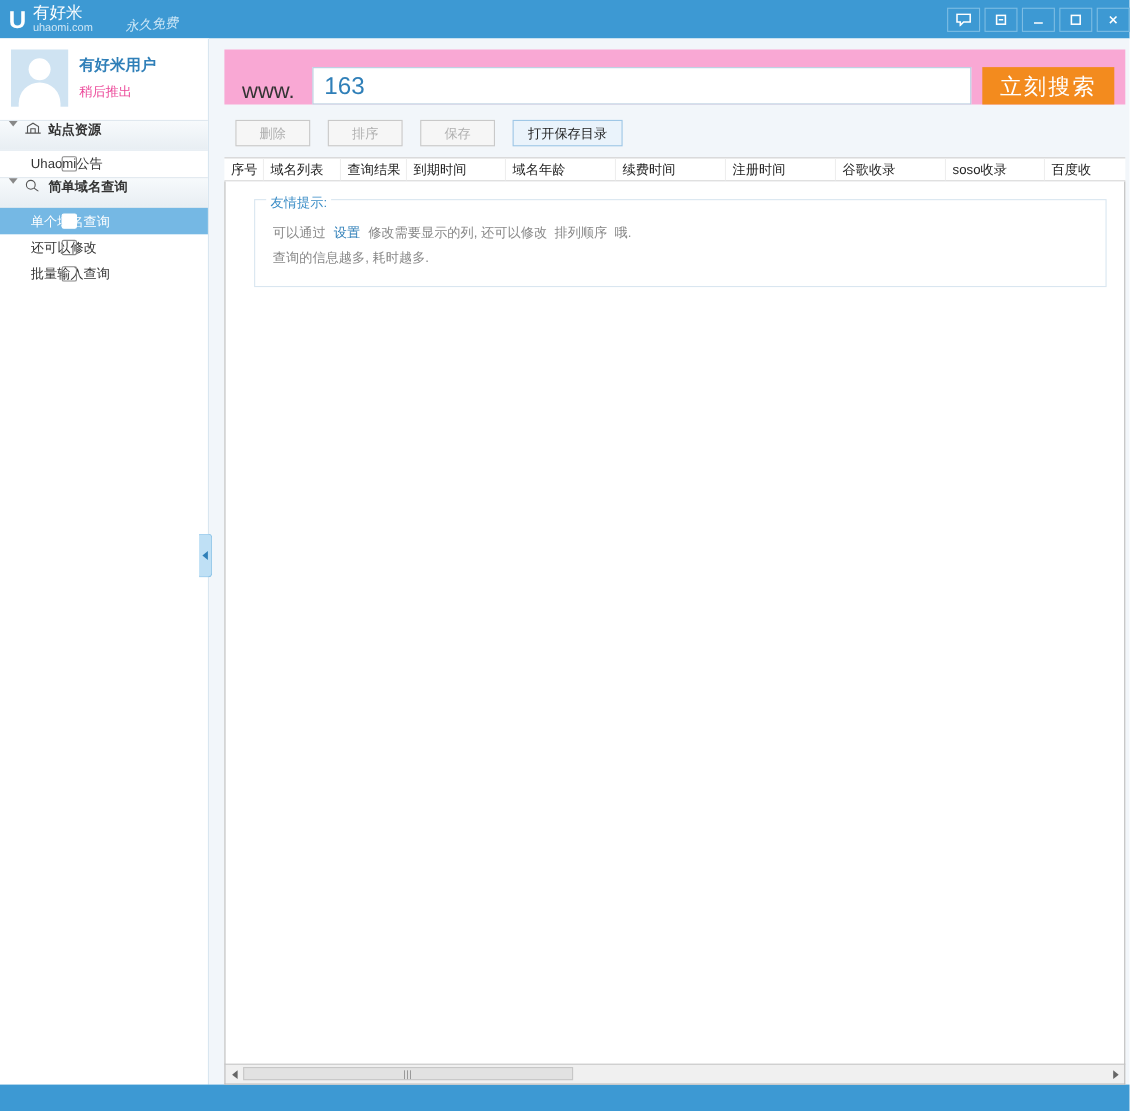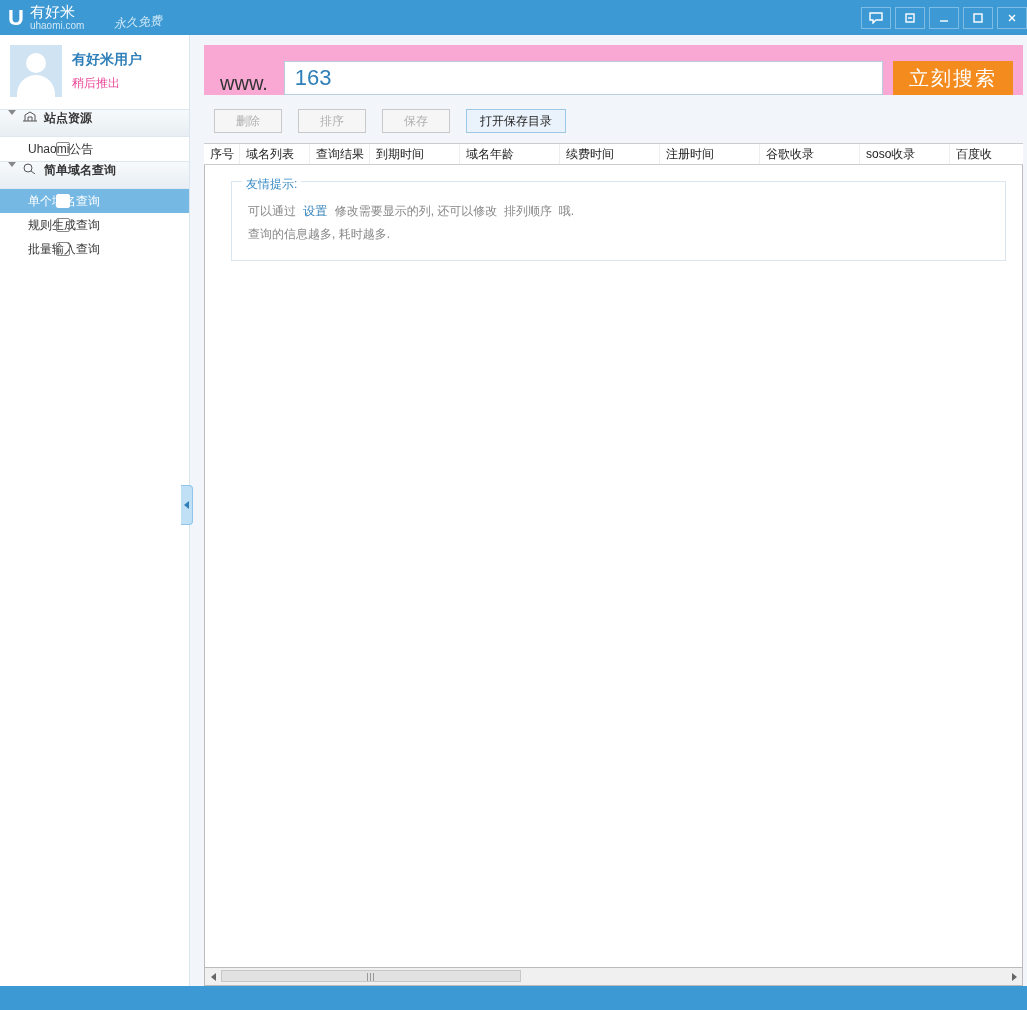--- a/index.html
+++ b/index.html
@@ -394,21 +394,21 @@
           <path d="M9 9l4 3" stroke="#555"></path>
         </svg>
       <span>简单域名查询</span>
     </div>
     <div class="side-item active">
       <span class="mini-ico"></span>
       <span class="side-item-txt">单个域名查询</span>
     </div>
     <div class="side-item">
       <span class="mini-ico"></span>
-      <span class="side-item-txt">规则生成查询</span>
+      <span class="side-item-txt">还可以修改</span>
     </div>
     <div class="side-item">
       <span class="mini-ico"></span>
       <span class="side-item-txt">批量输入查询</span>
     </div>
   </div>
 
   <div class="collapse-handle"></div>
 
   <div class="main">

